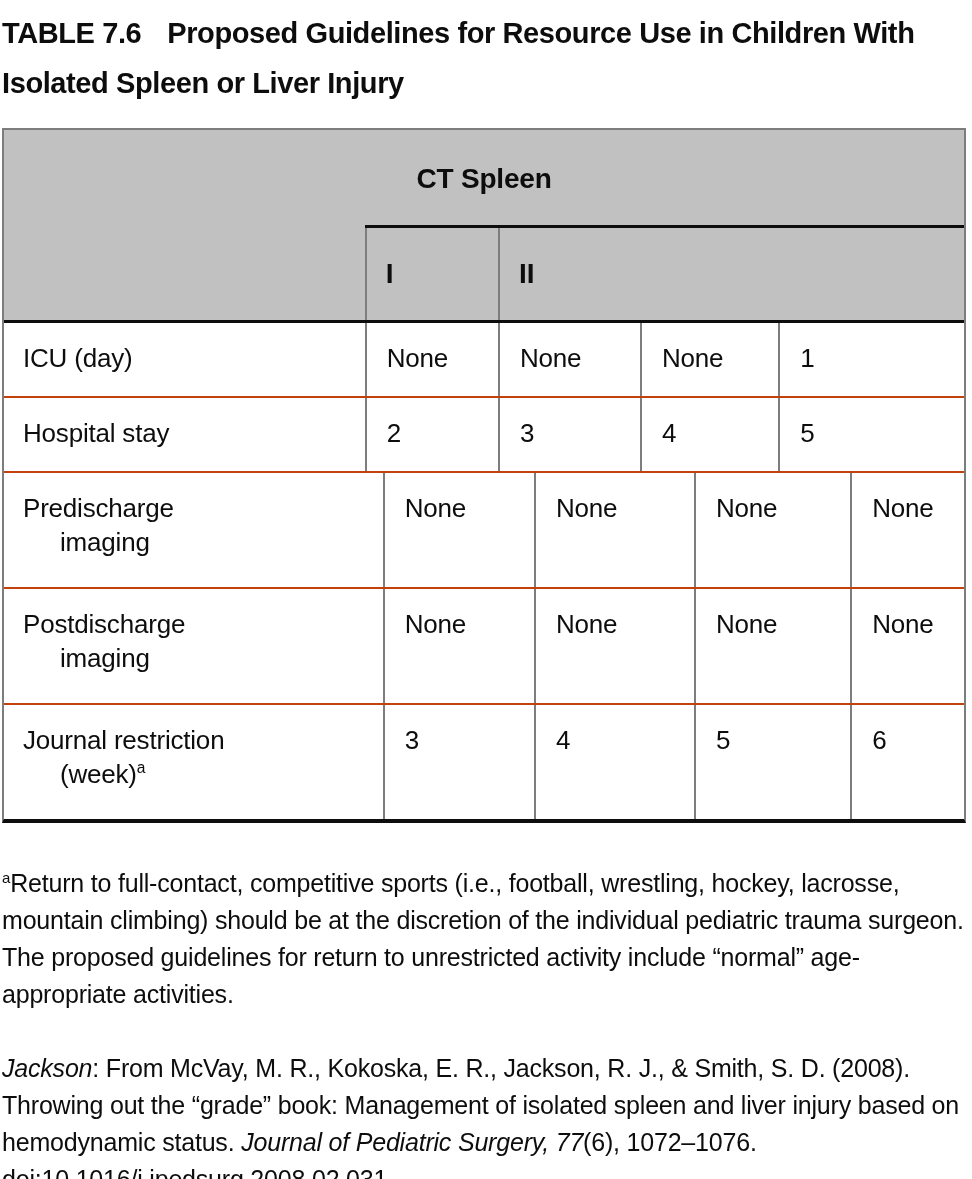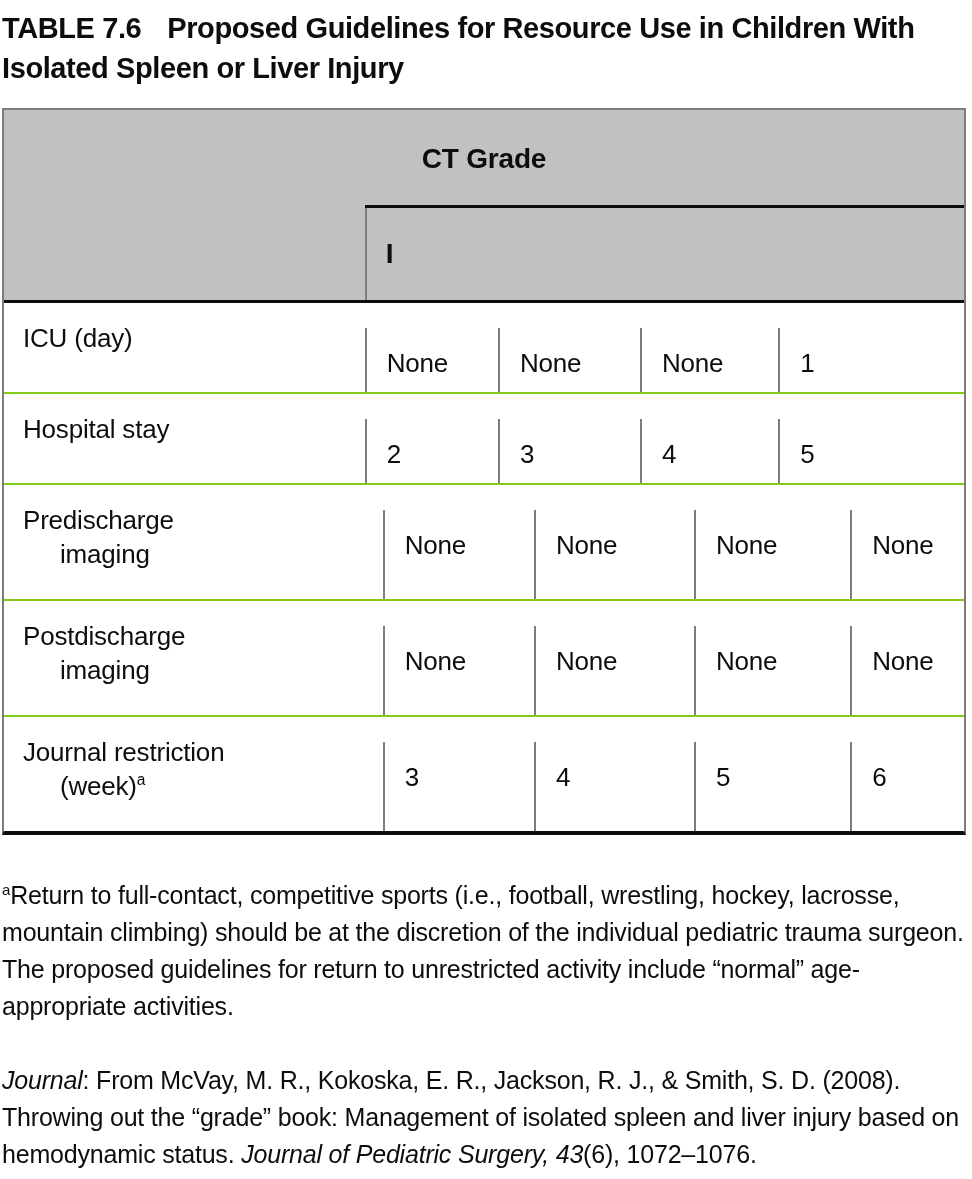--- a/index.html
+++ b/index.html
@@ -17,21 +17,21 @@
     width: 972px;
     box-sizing: border-box;
     padding: 6px 0 10px 0;
   }
 
   
   .title {
     margin: 2px 2px 20px 2px;
     font-size: 29px;
     font-weight: 700;
-    line-height: 40px;
+    line-height: 50px;
     letter-spacing: -0.4px;
   }
   .title .tnum { margin-right: 26px; }
 
   
   .dtable {
     margin-left: 2px;
     width: 964px;
     box-sizing: border-box;
     border: 2px solid #7d7d7d;
@@ -71,21 +71,21 @@
     padding-left: 19px;
     box-sizing: border-box;
     font-size: 28px;
     font-weight: 700;
     border-left: 2px solid #7d7d7d;
   }
   .subhead-cell.corner { border-left: none; }
 
   .body-row {
     background: #ffffff;
-    border-top: 2px solid #84cc16;
+    border-top: 2px solid #c2410c;
   }
   .body-row.first { border-top: 3px solid #0d0d0d; }
   .body-row.h-s { min-height: 73px; }
   .body-row.h-d { min-height: 114px; gap: 18px; }
 
   .cell {
     box-sizing: border-box;
     padding-top: 18px;
     padding-bottom: 12px;
     font-size: 26px;
@@ -94,21 +94,20 @@
   }
   .label-cell {
     padding-left: 56px;
     padding-right: 10px;
     text-indent: -37px;
     white-space: pre-line;
   }
   .value-cell {
     border-left: 2px solid #7d7d7d;
     padding-left: 20px;
-    margin-top: 25px;
   }
   sup {
     font-size: 60%;
     line-height: 0;
   }
 
   
   .note, .source {
     margin: 0 2px;
     width: 962px;
@@ -126,26 +125,27 @@
 <div class="page">
 
   <div class="title">
     <span class="tnum">TABLE 7.6</span><span>Proposed Guidelines for Resource Use in Children With Isolated Spleen or Liver Injury</span>
   </div>
 
   <div class="dtable">
 
     <div class="thead">
       <div class="spanner-row">
-        <span class="spanner-label">CT Grade</span>
+        <span class="spanner-label">CT Spleen</span>
         <span class="spanner-underline"></span>
       </div>
       <div class="grid subhead-row">
         <div class="subhead-cell corner"></div>
         <div class="subhead-cell">I</div>
+        <div class="subhead-cell">II</div>
       </div>
     </div>
 
     <div class="grid body-row first h-s">
       <div class="cell label-cell"><span>ICU (day)</span><sup></sup></div>
       <div class="cell value-cell">None</div>
       <div class="cell value-cell">None</div>
       <div class="cell value-cell">None</div>
       <div class="cell value-cell">1</div>
     </div>
@@ -182,15 +182,15 @@
       <div class="cell value-cell">3</div>
       <div class="cell value-cell">4</div>
       <div class="cell value-cell">5</div>
       <div class="cell value-cell">6</div>
     </div>
 
   </div>
 
   <p class="note"><sup>a</sup><span>Return to full-contact, competitive sports (i.e., football, wrestling, hockey, lacrosse, mountain climbing) should be at the discretion of the individual pediatric trauma surgeon. The proposed guidelines for return to unrestricted activity include “normal” age-appropriate activities.</span></p>
 
-  <p class="source"><span class="it">Journal</span><span>: From McVay, M. R., Kokoska, E. R., Jackson, R. J., &amp; Smith, S. D. (2008). Throwing out the “grade” book: Management of isolated spleen and liver injury based on hemodynamic status. </span><span class="it">Journal of Pediatric Surgery, 43</span><span>(6), 1072–1076. doi:10.1016/j.jpedsurg.2008.02.031</span></p>
+  <p class="source"><span class="it">Jackson</span><span>: From McVay, M. R., Kokoska, E. R., Jackson, R. J., &amp; Smith, S. D. (2008). Throwing out the “grade” book: Management of isolated spleen and liver injury based on hemodynamic status. </span><span class="it">Journal of Pediatric Surgery, 77</span><span>(6), 1072–1076. doi:10.1016/j.jpedsurg.2008.02.031</span></p>
 
 </div>
 
 </body></html>

